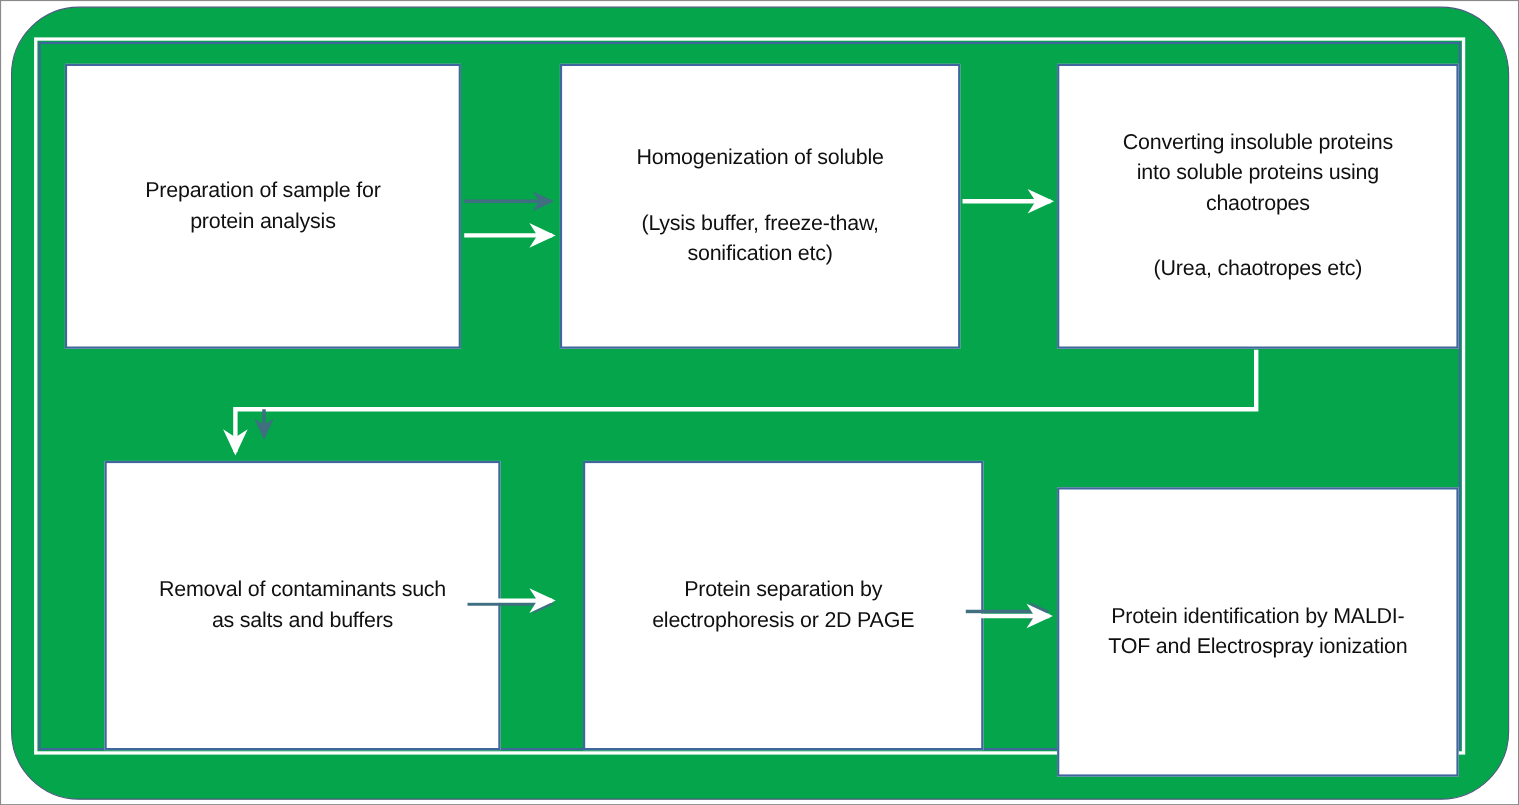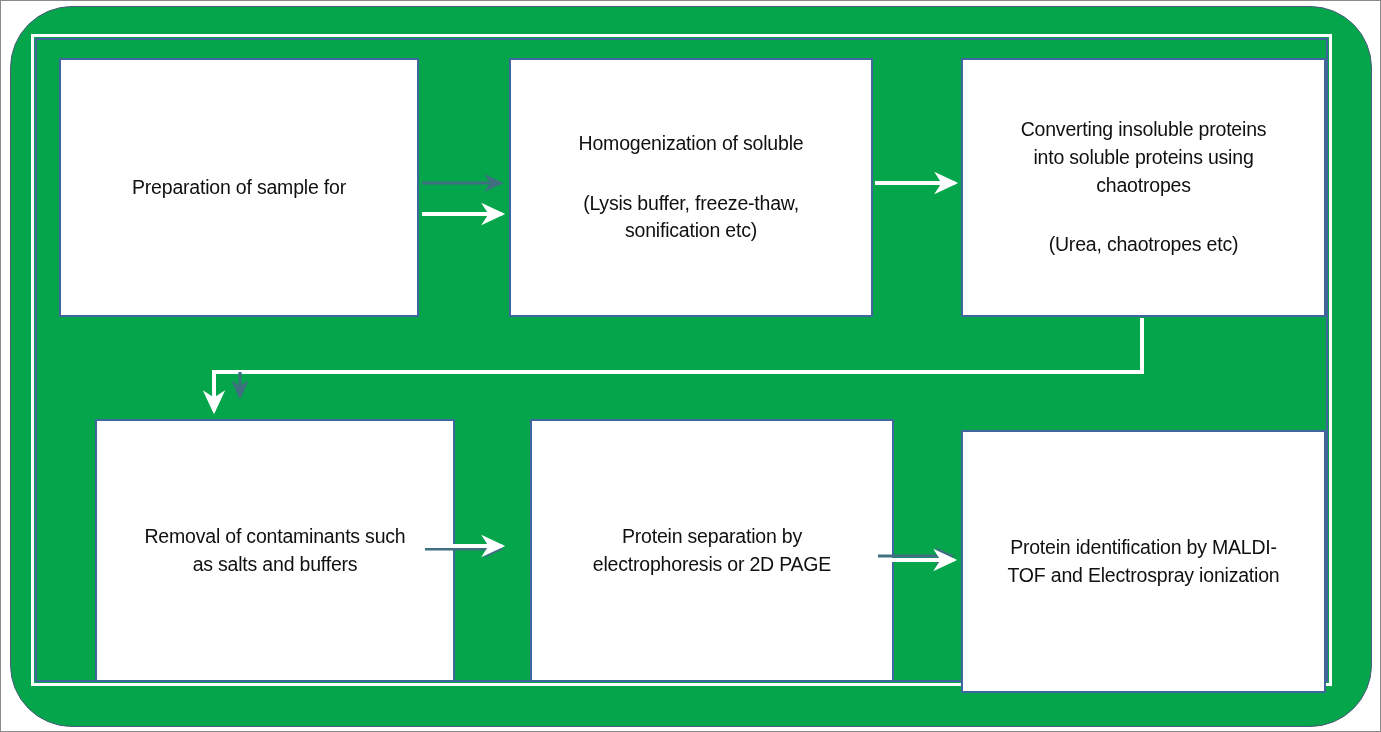--- a/index.html
+++ b/index.html
@@ -65,21 +65,21 @@
   .node .para{margin:0;}
   .node .para + .para{margin-top:32px;}
 
   
   .n1{left:58px;  top:57px;  width:360px; height:259px;text-align:center;}
   .n2{left:508px; top:57px;  width:364px; height:259px;}
   .n3{left:960px; top:57px;  width:365px; height:259px;}
   
   .n4{left:58px;  top:418px; width:360px; height:263px;margin-left:36px;}
   .n5{left:508px; top:418px; width:364px; height:263px;margin-left:21px;}
-  .n6{left:960px; top:429px; width:365px; height:263px;}
+  .n6{left:960px; top:442px; width:365px; height:263px;}
 
   
   .arrows{
     position:absolute;
     left:0; top:0;
     width:1381px; height:732px;
     pointer-events:none;
   }
 </style>
 </head>
@@ -87,20 +87,21 @@
 
 <div id="canvas">
 
   <div class="green-plate"></div>
   <div class="white-inset"></div>
   <div class="inner-frame"></div>
 
   <div class="node n1">
     <p class="para">
       <span class="ln">Preparation of sample for</span>
+      <span class="ln">protein analysis</span>
     </p>
   </div>
 
   <div class="node n2">
     <p class="para">
       <span class="ln">Homogenization of soluble</span>
     </p>
     <p class="para">
       <span class="ln">(Lysis buffer, freeze-thaw,</span>
       <span class="ln">sonification etc)</span>

